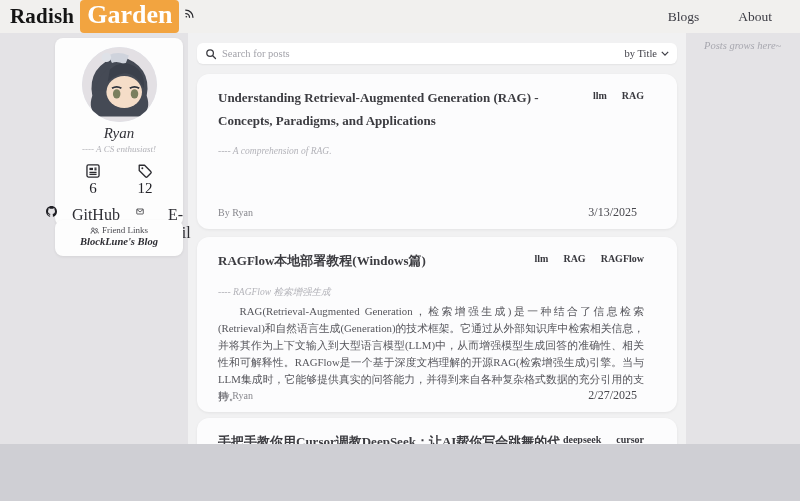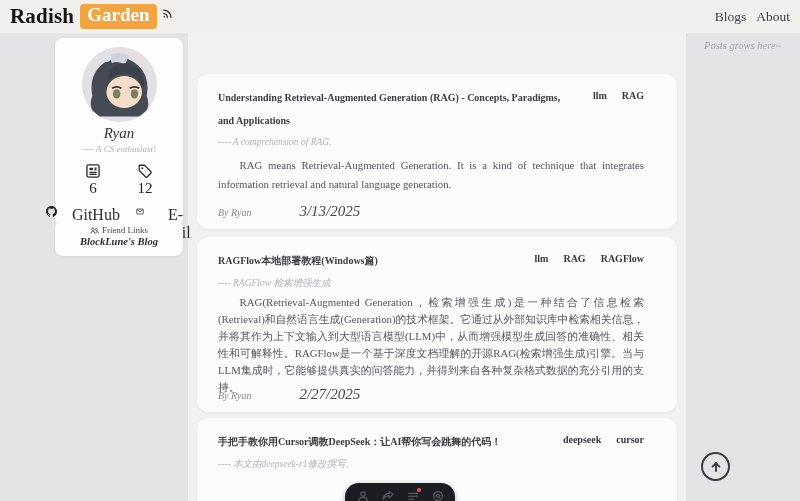--- a/index.html
+++ b/index.html
@@ -1,35 +1,35 @@
 <!DOCTYPE html>
 <html><head>
 <meta charset="utf-8">
 <style>
   * { margin:0; padding:0; box-sizing:border-box; }
   html,body { background:#cfcfd4; }
   body { font-family:"Liberation Serif","DejaVu Serif",serif; }
   #page {
-    position:relative; width:800px; height:501px; overflow:hidden;
+    position:relative; width:800px; height:444px; overflow:hidden;
     background:#e4e3e6; margin:0 auto;
   }
   
   #header {
     position:absolute; left:0; top:0; width:800px; height:33px;
     background:#f1f0ee; display:flex; align-items:center; padding:0 10px; z-index:6;
   }
   .logo { display:flex; align-items:center; cursor:pointer; }
   .logo-radish { font-size:21px; font-weight:bold; color:#141414; letter-spacing:.2px; }
   .logo-garden {
-    margin-left:6px; background:#f2a440; color:#ffffff; font-size:19px; font-weight:bold;
+    margin-left:6px; background:#f2a440; color:#ffffff; font-size:26px; font-weight:bold;
     padding:1px 7px 3px 7px; border-radius:4px; line-height:1.1;
   }
   .rss { margin-left:5px; margin-top:-9px; }
   .spacer { flex:1; }
-  .nav { display:flex; gap:10px; }
+  .nav { display:flex; gap:39px; margin-right:18px; }
   .nav a { font-size:13.5px; color:#3c3c44; text-decoration:none; cursor:pointer; }
   
   #main-col-bg { position:absolute; left:188px; top:33px; width:498px; height:468px; background:#f1f1f2; }
   
   .side-card {
     position:absolute; background:#fdfdfd; border-radius:8px;
     box-shadow:0 1px 3px rgba(0,0,0,.07);
   }
   #profile-card { left:55px; top:38px; width:128px; height:188px; text-align:center; }
   #avatar {
@@ -61,36 +61,36 @@
   
   .post-card {
     position:absolute; left:197px; width:480px;
     background:#fcfcfd; border-radius:12px; box-shadow:0 1px 3px rgba(0,0,0,.06);
     padding:12px 33px 10px 21px; cursor:pointer;
   }
   #post-0 { top:74px;  height:155px; }
   #post-1 { top:237px; height:175px; }
   #post-2 { top:418px; height:160px; }
   .post-title {
-    font-size:10px; font-weight:bold; color:#3c3c41; line-height:23px; max-width:350px;
+    font-size:13px; font-weight:bold; color:#3c3c41; line-height:23px; max-width:350px;
   }
   .tags { position:absolute; top:16px; right:33px; display:flex; gap:15px; }
   .tag { font-size:10px; font-weight:bold; color:#38383e; cursor:pointer; white-space:nowrap; }
-  .post-subtitle { font-style:italic; font-size:9.5px; color:#b3b3b9; margin-top:5px; }
+  .post-subtitle { font-style:italic; font-size:9.5px; color:#b3b3b9; margin-top:14px; }
   .post-excerpt {
     font-size:10.8px; color:#55555b; margin-top:9px; text-indent:2em;
     text-align:justify; line-height:19px;
   }
   #post-1 .post-excerpt { line-height:17px; margin-top:4px; }
   .post-footer {
-    position:absolute; left:21px; right:33px; bottom:9px;
-    display:flex; align-items:baseline;font-style:italic;
+    position:absolute; left:21px; right:40px; bottom:9px;
+    display:flex; justify-content:space-between; align-items:baseline;
   }
   .post-author { font-size:10px; color:#87878d; }
-  .post-date { font-size:15px; color:#47474d;margin-left:48px; }
+  .post-date { font-size:12px; color:#47474d;margin-left:48px; }
   
   #aside-note {
     position:absolute; left:704px; top:40px; font-style:italic;
     font-size:10.5px; color:#a7a7af;
   }
   #scroll-top {
     position:absolute; left:701px; top:452px; width:29px; height:29px;
     border:2.5px solid #3c3c44; border-radius:50%;
     display:flex; align-items:center; justify-content:center; cursor:pointer;
   }
@@ -196,29 +196,43 @@
         <circle cx="4.5" cy="4" r="2"></circle>
         <path d="M1.5 11 q0-4 3-4 q3 0 3 4"></path>
         <circle cx="10" cy="4.5" r="1.6"></circle>
         <path d="M9 10.5 q.2-3 2.2-3 q1.8 0 1.8 3"></path>
       </svg>
       <span>Friend Links</span>
     </div>
     <div class="friend-link">BlockLune's Blog</div>
   </div>
 
+  <div id="search-bar">
+    <span>
+      <svg width="12" height="12" viewBox="0 0 16 16" fill="none" stroke="#3a3a40" stroke-width="1.7" stroke-linecap="round">
+        <circle cx="6.8" cy="6.8" r="4.4"></circle>
+        <line x1="10.3" y1="10.3" x2="14" y2="14"></line>
+      </svg>
+    </span>
+    <input id="search-input" placeholder="Search for posts" style="">
+    <span class="sort">
+      <span>by Title</span>
+      <svg width="8" height="5" viewBox="0 0 10 6" fill="none" stroke="#3e3e46" stroke-width="1.5">
+        <polyline points="1,1 5,5 9,1"></polyline>
+      </svg>
+    </span>
+  </div>
 
   <div class="post-card" id="post-0">
     <div class="post-title">Understanding Retrieval-Augmented Generation (RAG) - Concepts, Paradigms, and Applications</div>
     <div class="tags">
       <span class="tag">llm</span>
       <span class="tag">RAG</span>
     </div>
     <div class="post-subtitle">---- A comprehension of RAG.</div>
-    <div class="post-excerpt">RAG means Retrieval-Augmented Generation. It is a kind of technique that integrates information retrieval and natural language generation.</div>
     <div class="post-footer">
       <span class="post-author">By Ryan</span>
       <span class="post-date">3/13/2025</span>
     </div>
   </div>
 
   <div class="post-card" id="post-1">
     <div class="post-title">RAGFlow本地部署教程(Windows篇)</div>
     <div class="tags">
       <span class="tag">llm</span>

